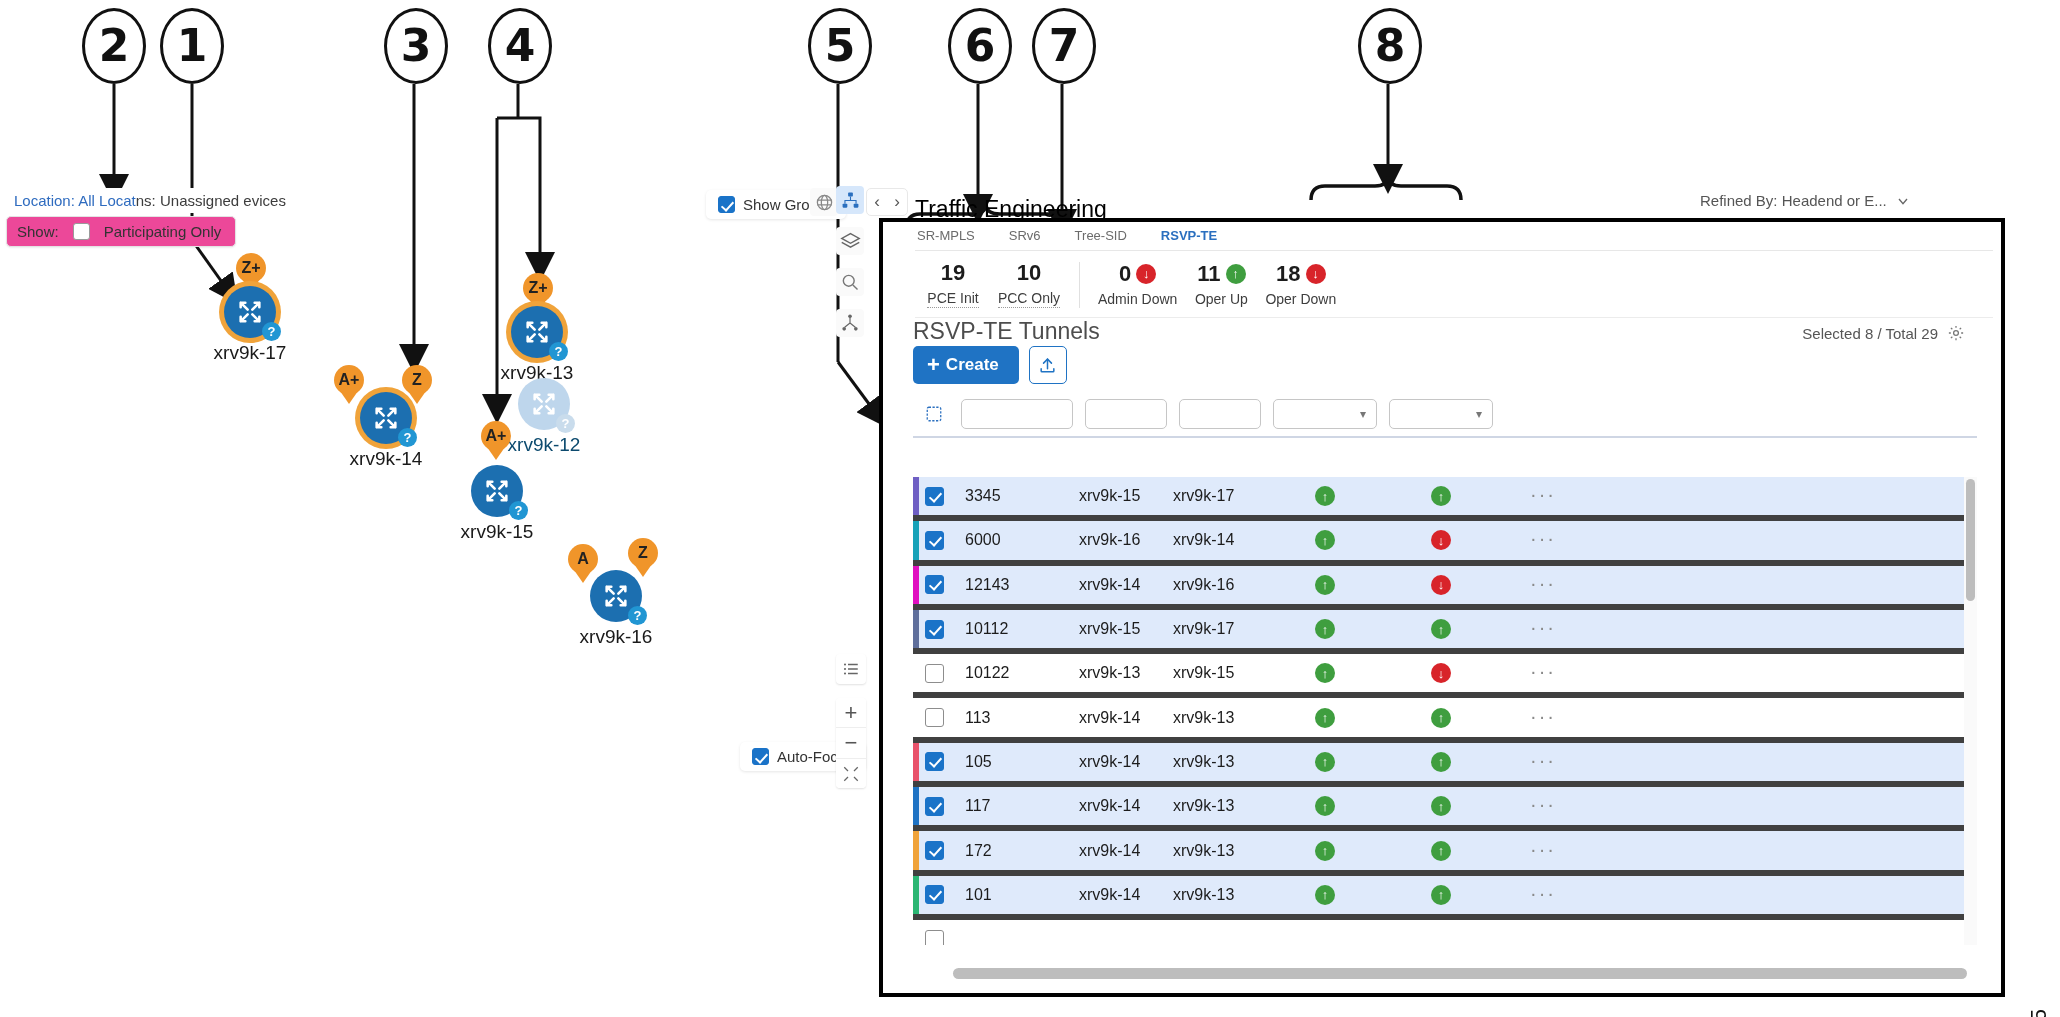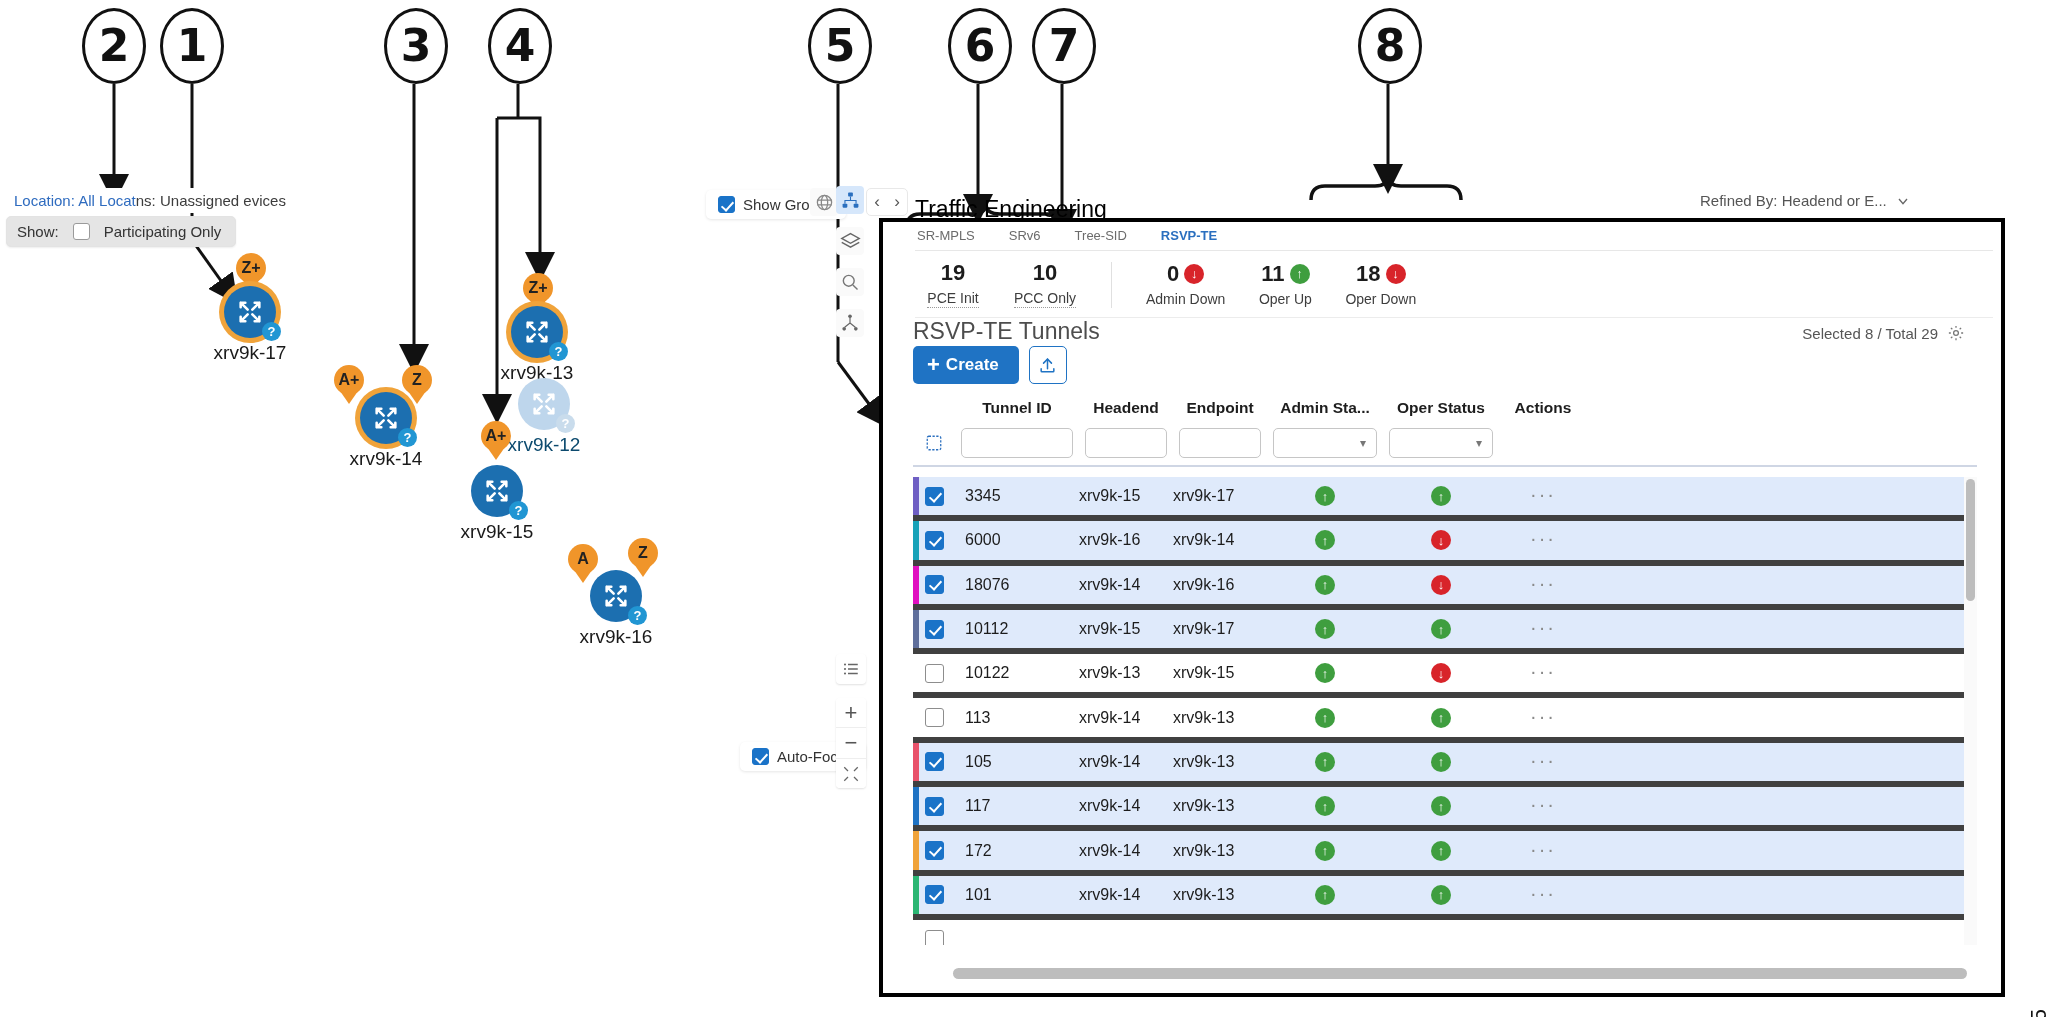--- a/index.html
+++ b/index.html
@@ -29,21 +29,21 @@
   .loc-bar {
     position: absolute; left: 6px; top: 188px;
     background: #fff; border-radius: 4px;
     padding: 4px 8px; font-size: 15px; color: #3c3c3c;
     white-space: nowrap;
     box-shadow: 0 0 0 0 rgba(0,0,0,0);
   }
   .loc-bar .lk { color: #2e6bbf; }
   .show-bar {
     position: absolute; left: 6px; top: 216px;
-    background: #e5e5e5; border: 1px solid #e3e3e3; border-radius: 5px;
+    background: #ec4899; border: 1px solid #e3e3e3; border-radius: 5px;
     padding: 6px 14px 6px 10px;
     display: flex; align-items: center; gap: 14px;
     font-size: 15px; color: #333;
     box-shadow: 0 1px 2px rgba(0,0,0,0.07);
   }
   .cb {
     width: 17px; height: 17px; border: 1.6px solid #9a9a9a;
     border-radius: 3px; background: #fff;
     display: inline-block; position: relative; flex: 0 0 auto;
   }
@@ -168,21 +168,21 @@
     display: flex; gap: 0; align-items: flex-end;
     border-bottom: 1px solid #e7e7e7; padding-bottom: 7px;
     width: 1078px;
   }
   .te-tab { font-size: 13px; color: #6b6b6b; padding: 0 34px 0 0; white-space: nowrap; }
   .te-tab:first-child { padding-left: 2px; }
   .te-tab.active { color: #2a6fbf; font-weight: 700; }
 
   .kpis {
     position: absolute; left: 32px; top: 38px;
-    display: flex; align-items: center; gap: 16px;
+    display: flex; align-items: center; gap: 0;
     width: 1078px; border-bottom: 1px solid #ececec; padding-bottom: 9px;
   }
   .kpi { text-align: center; min-width: 76px; padding: 0 6px; }
   .kpi .num {
     font-size: 22px; font-weight: 700; color: #1c1c1c;
     display: flex; align-items: center; justify-content: center; gap: 5px;
   }
   .kpi .cap {
     font-size: 14px; color: #3d3d3d; margin-top: 4px;
     border-bottom: 1px dotted #9a9a9a; display: inline-block; padding-bottom: 1px;
@@ -652,29 +652,20 @@
         <div class="btn-export">
           <svg width="19" height="19" viewBox="0 0 24 24" fill="none" stroke="#1f73c4" stroke-width="1.9" stroke-linecap="round">
             <path d="M12 16V4"></path>
               <polyline points="7,9 12,4 17,9"></polyline>
             <path d="M4 16v3a1 1 0 0 0 1 1h14a1 1 0 0 0 1-1v-3"></path>
           </svg>
         </div>
       </div>
 
       <div class="tbl">
-        <div class="thead">
-          <div class="col-check"></div>
-          <div class="th col-id">Tunnel ID</div>
-          <div class="th col-he">Headend</div>
-          <div class="th col-ep">Endpoint</div>
-          <div class="th col-ad">Admin Sta...</div>
-          <div class="th col-op">Oper Status</div>
-          <div class="th col-ac">Actions</div>
-        </div>
 
         <div class="filterrow">
           <div class="col-check">
             <svg width="18" height="18" viewBox="0 0 24 24" fill="none" stroke="#2a6fbf" stroke-width="1.7" stroke-dasharray="3 2">
               <rect x="3" y="3" width="18" height="18" rx="2"></rect>
             </svg>
             <svg width="0" height="0"></svg>
           </div>
           <div class="col-id" style="padding:0 6px;">
               <div class="fin"></div>
@@ -720,21 +711,21 @@
             <div class="cell col-ad"><span class="dot-icn up">↑</span></div>
             <div class="cell col-op"><span class="dot-icn down">↓</span></div>
             <div class="cell col-ac"><span class="dots">···</span></div>
           </div>
 
           <div class="row sel">
             <div class="stripe" style="background:#e010c0"></div>
             <div class="col-check">
                 <span class="rowcb on"></span>
               </div>
-            <div class="cell id col-id">18076</div>
+            <div class="cell id col-id">12143</div>
             <div class="cell he col-he">xrv9k-14</div>
             <div class="cell ep col-ep">xrv9k-16</div>
             <div class="cell col-ad"><span class="dot-icn up">↑</span></div>
             <div class="cell col-op"><span class="dot-icn down">↓</span></div>
             <div class="cell col-ac"><span class="dots">···</span></div>
           </div>
 
           <div class="row sel">
             <div class="stripe" style="background:#5f6f9c"></div>
             <div class="col-check">

